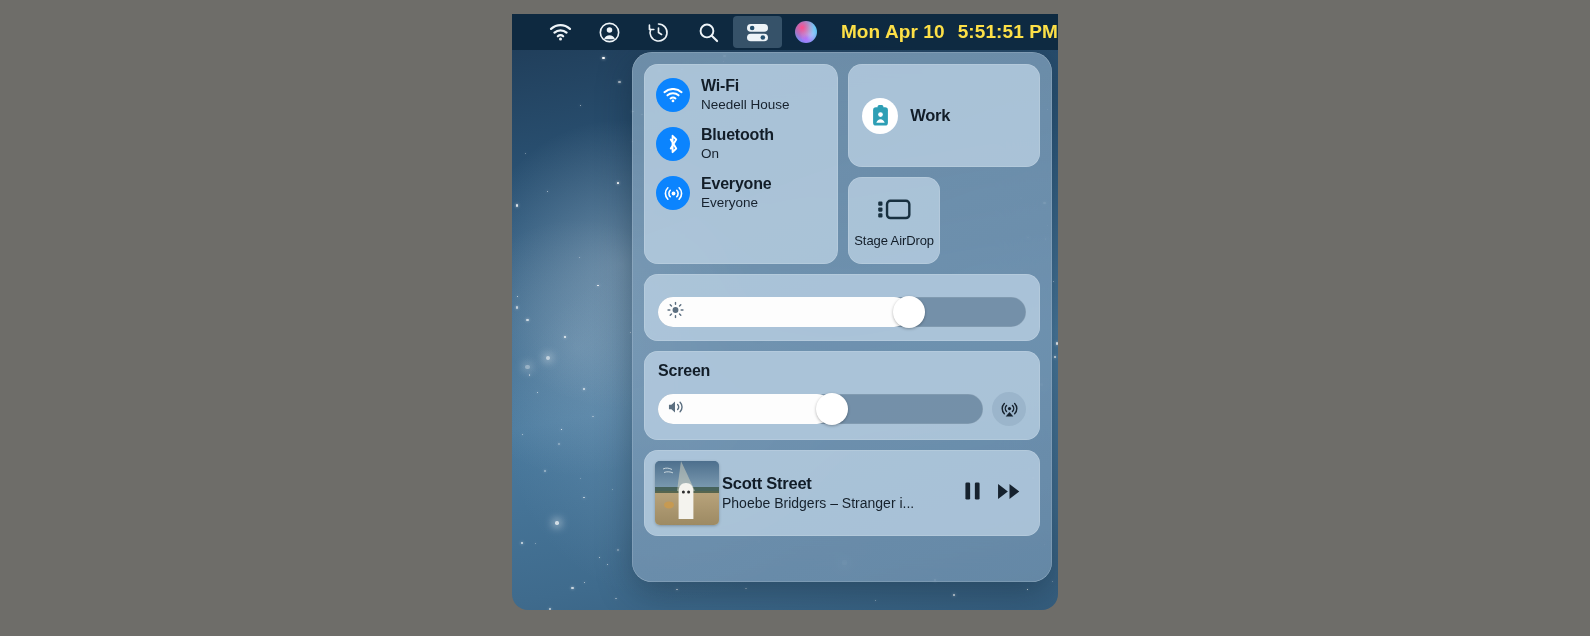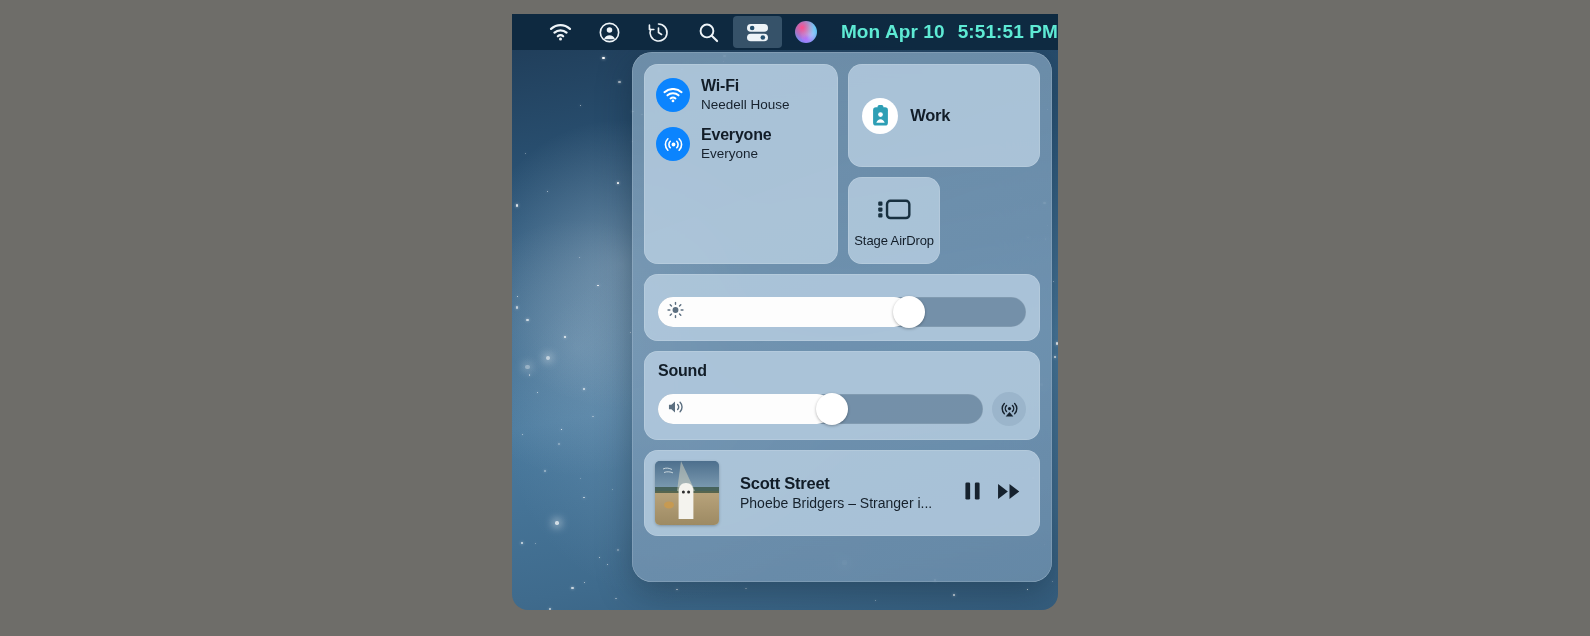--- a/index.html
+++ b/index.html
@@ -58,21 +58,21 @@
     padding-left: 24px;
     z-index: 20;
   }
   .mb-item {
     height: 36px; width: 50px;
     display: flex; align-items: center; justify-content: center;
     color: #eef4f8;
   }
   .mb-item.active { background: rgba(160,190,212,.28); border-radius: 4px; height: 32px; }
   .mb-clock {
-    margin-left: 10px; color: #5eead4;
+    margin-left: 10px; color: #fde047;
     font-size: 19px; font-weight: 600; letter-spacing: .1px;
     display: flex; gap: 13px; white-space: nowrap;
   }
   .siri-orb {
     width: 22px; height: 22px; border-radius: 50%;
     background:
       radial-gradient(circle at 32% 30%, #ff4d8d 0%, rgba(255,77,141,0) 58%),
       radial-gradient(circle at 70% 30%, #7ad9ff 0%, rgba(122,217,255,0) 58%),
       radial-gradient(circle at 50% 78%, #b36cff 0%, rgba(179,108,255,0) 60%),
       radial-gradient(circle at 62% 62%, #ffffff 0%, rgba(255,255,255,0) 45%),
@@ -154,21 +154,21 @@
     z-index: 3; color: #5c6f80;
   }
   .airplay-btn {
     width: 34px; height: 34px; border-radius: 50%;
     background: rgba(150,176,198,.72);
     display: flex; align-items: center; justify-content: center;
     flex: 0 0 34px;
   }
 
   
-  .np { margin-top: 10px; padding: 11px; display: flex; align-items: center; gap: 21px; }
+  .np { margin-top: 10px; padding: 11px; display: flex; align-items: center; gap: 3px; }
   .np-art {
     width: 64px; height: 64px; border-radius: 5px; flex: 0 0 64px;
     overflow: hidden; position: relative;
     box-shadow: 0 1px 3px rgba(0,0,0,.25);
     background: linear-gradient(180deg,#5d7f9c 0%,#8aa7b8 26%,#c3b190 52%,#b9a884 78%,#a89570 100%);
   }
   .np-meta { flex: 1 1 auto; min-width: 0; line-height: 1.1; }
   .np-title { font-size: 16.5px; font-weight: 700; color: #111c27; letter-spacing: -.25px; }
   .np-artist {
     font-size: 14px; color: #16212c; margin-top: 4px;
@@ -404,20 +404,31 @@
                 <path d="M8.3 11.2c.8-.7 1.7-1.1 2.7-1.1s1.9.4 2.7 1.1" stroke="#fff" stroke-width="2.2" stroke-linecap="round"></path>
                 <circle cx="11" cy="14" r="1.5" fill="#fff"></circle>
               </svg>
             </span>
             <span class="conn-txt">
               <span class="conn-title">Wi-Fi</span>
               <span class="conn-sub">Needell House</span>
             </span>
           </div>
 
+          <div class="conn-row">
+            <span class="conn-icon">
+              <svg width="13" height="20" viewBox="0 0 14 22" fill="none">
+                <path d="M4 6.1L10 16l-4 4V2l4 4L4 15.9" stroke="#fff" stroke-width="2.1" stroke-linecap="round" stroke-linejoin="round"></path>
+              </svg>
+            </span>
+            <span class="conn-txt">
+              <span class="conn-title">Bluetooth</span>
+              <span class="conn-sub">On</span>
+            </span>
+          </div>
 
           <div class="conn-row">
             <span class="conn-icon">
               <svg width="21" height="21" viewBox="0 0 22 22" fill="none">
                 <circle cx="11" cy="11" r="2" fill="#fff"></circle>
                 <path d="M7.6 14.4a4.8 4.8 0 0 1 0-6.8" stroke="#fff" stroke-width="1.7" stroke-linecap="round"></path>
                 <path d="M14.4 7.6a4.8 4.8 0 0 1 0 6.8" stroke="#fff" stroke-width="1.7" stroke-linecap="round"></path>
                 <path d="M5.1 17a8.3 8.3 0 0 1 0-12" stroke="#fff" stroke-width="1.7" stroke-linecap="round"></path>
                 <path d="M16.9 5a8.3 8.3 0 0 1 0 12" stroke="#fff" stroke-width="1.7" stroke-linecap="round"></path>
               </svg>
@@ -472,21 +483,21 @@
                   <path d="M9 1.1v1.9M9 15v1.9M1.1 9H3M15 9h1.9M3.4 3.4l1.35 1.35M13.25 13.25l1.35 1.35M14.6 3.4l-1.35 1.35M4.75 13.25L3.4 14.6"></path>
                 </g>
               </svg>
             </span>
             <div class="slider-knob" id="disp-knob" style="left: 235.2px;"></div>
           </div>
         </div>
       </div>
 
       <div class="card section">
-        <div class="section-title">Sound</div>
+        <div class="section-title">Screen</div>
         <div class="slider-row">
           <div class="slider" id="snd-slider">
             <div class="slider-fill" id="snd-fill" style="width: 174.22px;"></div>
             <span class="slider-ico">
               <svg width="19" height="17" viewBox="0 0 20 18" fill="none">
                 <path d="M2 6.5h2.6L8.4 3.3v11.4L4.6 11.5H2z" fill="#5c6f80"></path>
                 <path d="M11.2 6.3a3.8 3.8 0 0 1 0 5.4" stroke="#5c6f80" stroke-width="1.5" stroke-linecap="round"></path>
                 <path d="M13.8 4a7.1 7.1 0 0 1 0 10" stroke="#5c6f80" stroke-width="1.5" stroke-linecap="round"></path>
               </svg>
             </span>

